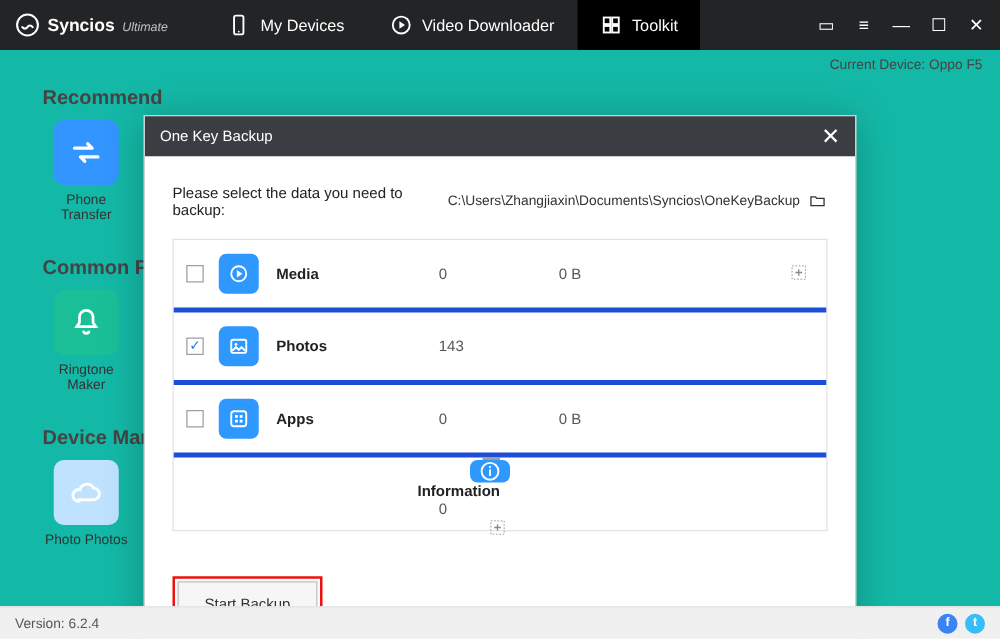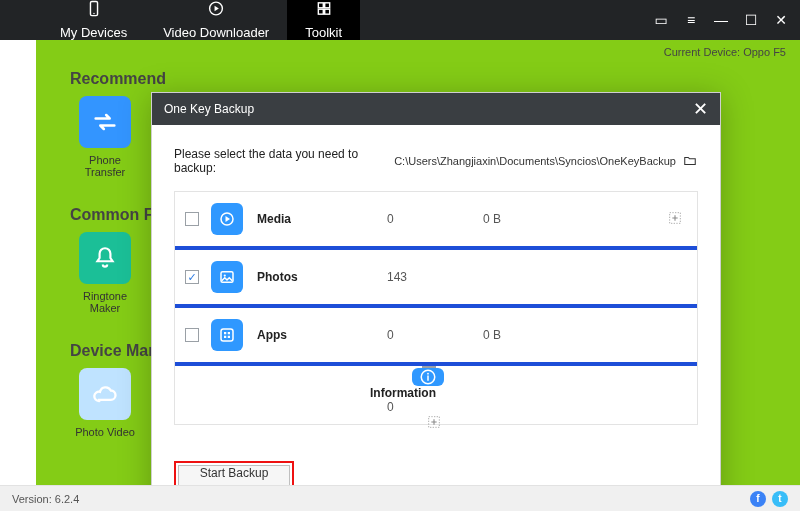--- a/index.html
+++ b/index.html
@@ -5,29 +5,29 @@
   * { box-sizing: border-box; margin: 0; padding: 0; }
   body { width: 800px; height: 511px; font-family: -apple-system, "Segoe UI", Arial, sans-serif; font-size: 12px; background: #fff; color: #333; overflow: hidden; position: relative; }
 
   
   .topbar { height: 40px; background: #222426; color: #fff; display: flex; align-items: center; padding: 0 6px 0 12px; font-size: 13px; }
   .logo-wrap { display: flex; align-items: center; gap: 6px; flex: 0 0 auto; }
   .logo-name { font-weight: 600; font-size: 14px; }
   .logo-sub  { font-size: 10px; opacity: .7; font-style: italic; margin-top: 4px; }
 
   .navtabs { display: flex; height: 100%; margin-left: 30px; }
-  .navtab { display: flex; align-items: center; gap: 8px; padding: 0 18px; height: 100%; cursor: pointer; color: #fff; flex-direction: column; }
+  .navtab { display: flex; align-items: center; gap: 8px; padding: 0 18px; height: 100%; cursor: pointer; color: #fff; }
   .navtab.active { background: #000; }
   .navtab svg, .navtab .ico { width: 18px; height: 18px; }
 
   .win-ctrls { margin-left: auto; display: flex; align-items: center; gap: 16px; padding-right: 6px; }
   .win-ctrls div { width: 14px; height: 14px; color:#fff; display:flex;align-items:center;justify-content:center;cursor:pointer; font-size:14px; }
 
   
-  .content { position: relative; background: #84cc16; height: calc(100% - 40px - 26px); padding: 20px 34px; margin-left: 36px; }
+  .content { position: relative; background: #14b8a6; height: calc(100% - 40px - 26px); padding: 20px 34px; }
   .devinfo { position: absolute; top: 6px; right: 14px; font-size: 11px; color: #444; }
 
   .section-title { font-size: 16px; color: #444; margin: 10px 0 8px; font-weight: 700; }
 
   .tile { display: flex; flex-direction: column; align-items: center; width: 70px; gap: 6px; }
   .tile .box { width: 52px; height: 52px; border-radius: 8px; display:flex; align-items:center; justify-content:center; }
   .tile .lbl { font-size: 11px; color: #333; text-align:center; }
   .c-blue { background:#3395ff; }
   .c-teal { background:#1bbf97; }
   .c-lblue{ background:#bfe3ff; }
@@ -48,33 +48,41 @@
   .chk { width:14px; height:14px; border:1px solid #9aa0a6; margin-right: 12px; display:flex;align-items:center;justify-content:center; cursor:pointer; }
   .chk.checked::after{content:"✓"; color:#2a7ae2; font-size:11px; line-height:1;}
   .row-ico{ width:32px; height:32px; border-radius:6px; background:#2f98ff; margin-right:14px; display:flex;align-items:center;justify-content:center; }
   .row-ico svg{width:18px;height:18px;}
   .row-name{ width:130px; font-weight:600; font-size:12px; }
   .row-count{ width:96px; color:#555; }
   .row-size { flex:1; color:#555; }
   .row-opt  { width:18px;height:18px;cursor:pointer;color:#777; }
 
   .modal-foot{ display:flex; padding:18px 22px 22px; }
-  .start-btn{ margin-left:auto; width:112px; height:36px; border:1px solid #bfbfbf; background:#f6f6f6; display:flex;justify-content:center; font-size:12px; cursor:pointer; }
+  .start-btn{ margin-left:auto; width:112px; height:36px; border:1px solid #bfbfbf; background:#f6f6f6; display:flex;align-items:center;justify-content:center; font-size:12px; cursor:pointer; }
   .highlight{ border:2px solid #e11; padding:2px; }
 
   
   .footer{ position:absolute; bottom:0; left:0; right:0; height:26px; background:#f0f0f0; border-top:1px solid #e2e2e2; display:flex; align-items:center; padding:0 12px; font-size:11px; color:#555;}
   .footer .social{ margin-left:auto; display:flex; gap:6px;}
   .social span{width:16px;height:16px;border-radius:50%;display:flex;align-items:center;justify-content:center;color:#fff;font-size:10px;font-weight:bold;cursor:pointer;}
   .fb{background:#3b82f6;} .tw{background:#38bdf8;}
 </style>
 </head>
 <body>
 
 <div class="topbar">
+  <div class="logo-wrap">
+    <svg width="20" height="20" viewBox="0 0 24 24">
+        <circle cx="12" cy="12" r="10" fill="none" stroke="#fff" stroke-width="2"></circle>
+        <path d="M7 14c1.5 2 4 2 5 0s3.5-2 5 0" stroke="#fff" stroke-width="2" fill="none" stroke-linecap="round"></path>
+      </svg>
+    <span class="logo-name">Syncios</span>
+    <span class="logo-sub">Ultimate</span>
+  </div>
 
   <div class="navtabs">
     <div class="navtab">
       <svg viewBox="0 0 24 24">
           <rect x="7" y="2" width="10" height="20" rx="2" fill="none" stroke="#fff" stroke-width="2"></rect>
           <circle cx="12" cy="19" r="1" fill="#fff"></circle>
         </svg>
       <span>My Devices</span>
     </div>
     <div class="navtab">
@@ -131,21 +139,21 @@
     <div class="lbl">Ringtone Maker</div>
   </div>
 
   <div class="section-title" style="margin-top:28px">Device Management</div>
   <div class="tile">
     <div class="box c-lblue">
       <svg width="28" height="28" viewBox="0 0 24 24">
           <path d="M7 18a4 4 0 1 1 .7-7.9A5 5 0 0 1 17 9a4 4 0 0 1 0 8H7z" fill="none" stroke="#fff" stroke-width="2"></path>
         </svg>
     </div>
-    <div class="lbl">Photo Video</div>
+    <div class="lbl">Photo Photos</div>
   </div>
 
   <div class="modal">
     <div class="modal-head">
       <span>One Key Backup</span>
       <span class="close">✕</span>
     </div>
     <div class="modal-body">
       <div class="modal-top">
         <span>Please select the data you need to backup:</span>

